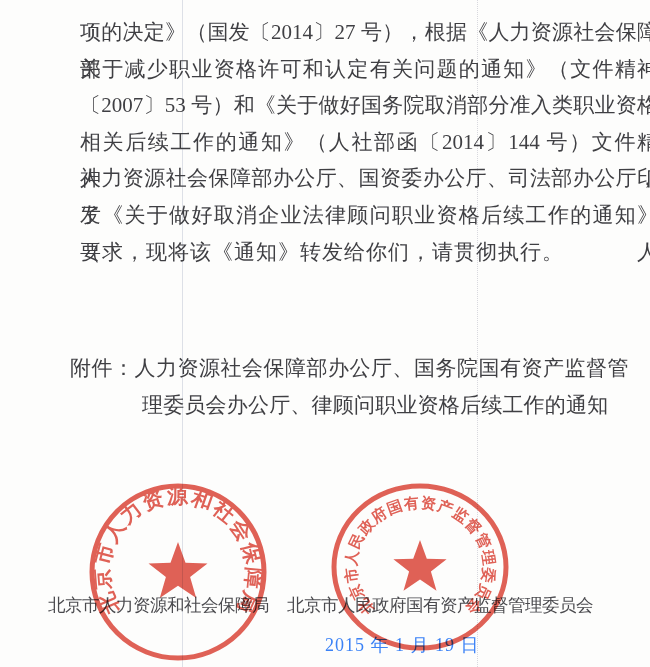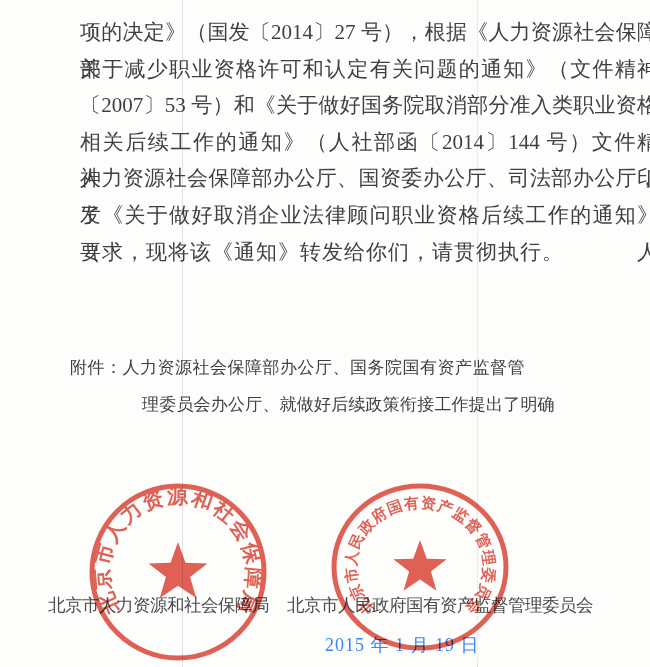--- a/index.html
+++ b/index.html
@@ -14,21 +14,21 @@
 
   
   .doc-body{position:absolute;left:32px;top:14px;width:578px;color:var(--ink_text,#3f3f43);margin-left:48px;}
   .bline{font-size:21px;line-height:36.6px;height:36.6px;white-space:nowrap;
     letter-spacing:1px;}
   .bline.just{white-space:normal;text-align:justify;text-align-last:justify;
     text-justify:inter-character;letter-spacing:0;}
 
   
   .attachment{position:absolute;left:70px;top:350px;width:580px;color:var(--ink_text,#3f3f43);}
-  .aline{font-size:17px;line-height:36.6px;height:36.6px;white-space:nowrap;}
+  .aline{font-size:21px;line-height:36.6px;height:36.6px;white-space:nowrap;}
   .aline.first{letter-spacing:0.5px;}
   .aline.cont{margin-left:72px;letter-spacing:0.2px;}
   .aline.cont3{margin-left:72px;letter-spacing:1.6px;}
 
   
   .signature{position:absolute;left:48px;top:593px;display:flex;gap:18px;
     font-size:17.5px;letter-spacing:-0.5px;color:#4a4a4e;white-space:nowrap;}
   .docdate{position:absolute;left:325px;top:633px;font-size:18px;letter-spacing:1px;
     color:#3b82f6;white-space:nowrap;}
 
@@ -51,21 +51,21 @@
     <div class="bline just">关于减少职业资格许可和认定有关问题的通知》（文件精神</div>
     <div class="bline just">〔2007〕53 号）和《关于做好国务院取消部分准入类职业资格</div>
     <div class="bline just">相关后续工作的通知》（人社部函〔2014〕144 号）文件精神，</div>
     <div class="bline just">人力资源社会保障部办公厅、国资委办公厅、司法部办公厅印发</div>
     <div class="bline just">了《关于做好取消企业法律顾问职业资格后续工作的通知》（人</div>
     <div class="bline">要求，现将该《通知》转发给你们，请贯彻执行。</div>
   </div>
 
   <div class="attachment">
     <div class="aline first"><span>附件：</span><span>人力资源社会保障部办公厅、国务院国有资产监督管</span></div>
-    <div class="aline cont">理委员会办公厅、就做好后续政策衔接工作提出了明确</div>
+    <div class="aline cont">理委员会办公厅、律顾问职业资格后续工作的通知</div>
   </div>
 
   <div class="signature">
     <span>北京市人力资源和社会保障局</span>
     <span>北京市人民政府国有资产监督管理委员会</span>
   </div>
 
   <div class="docdate">2015 年 1 月 19 日</div>
 
   <svg class="seal seal-left" width="190" height="190" viewBox="0 0 190 190">

